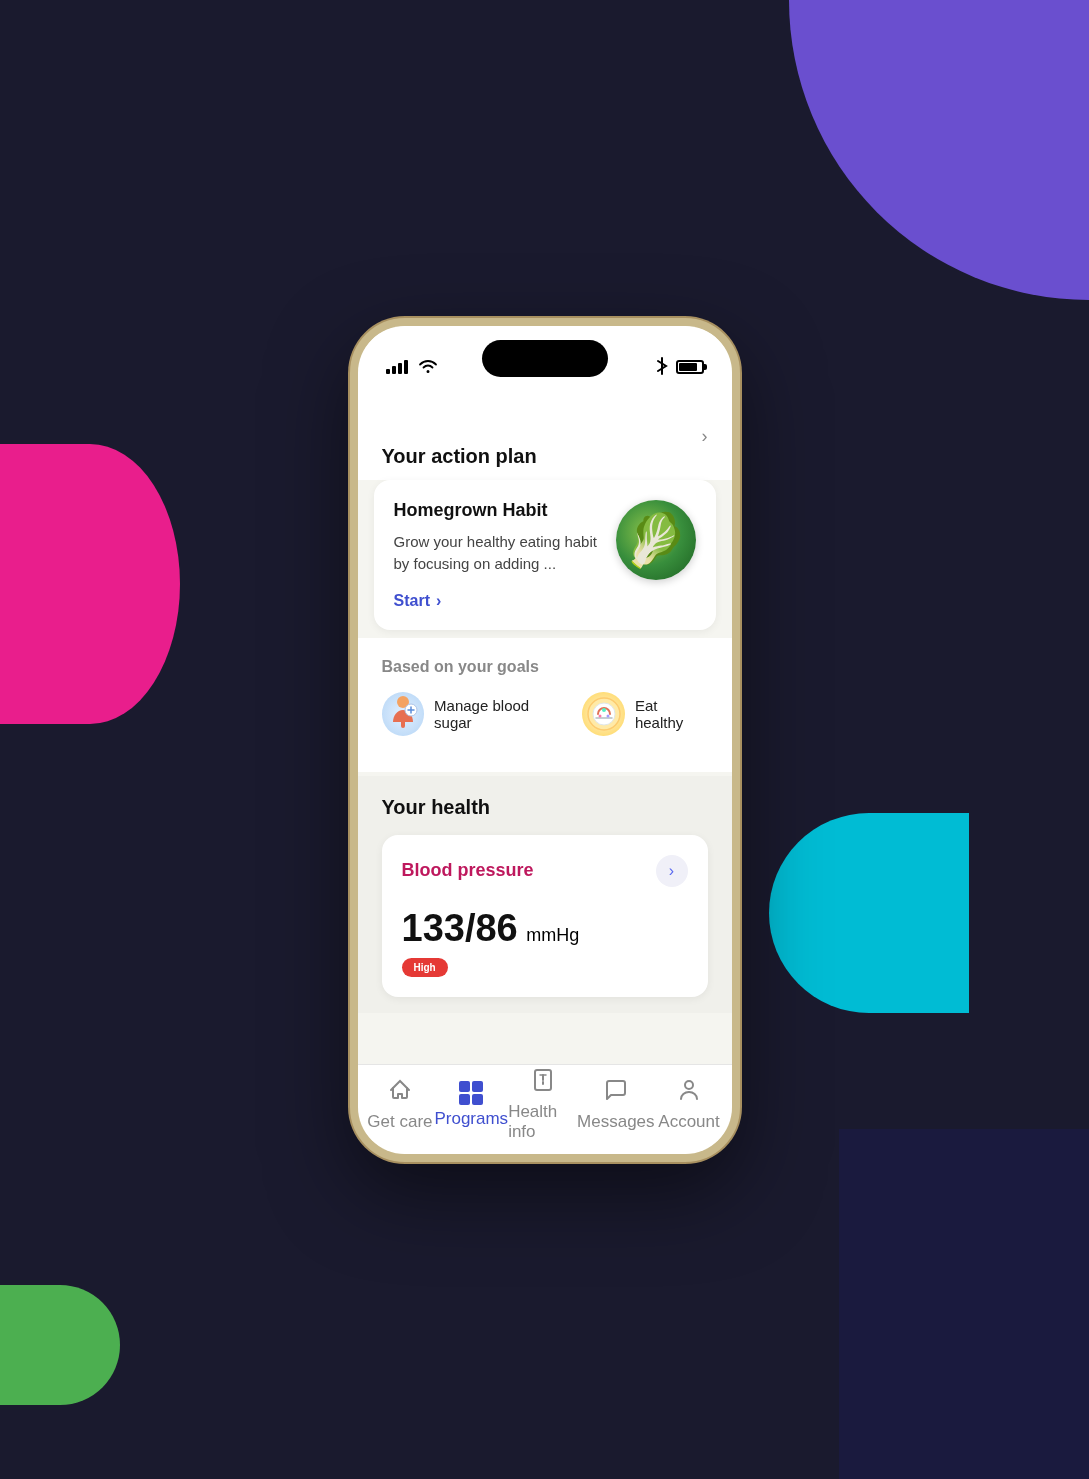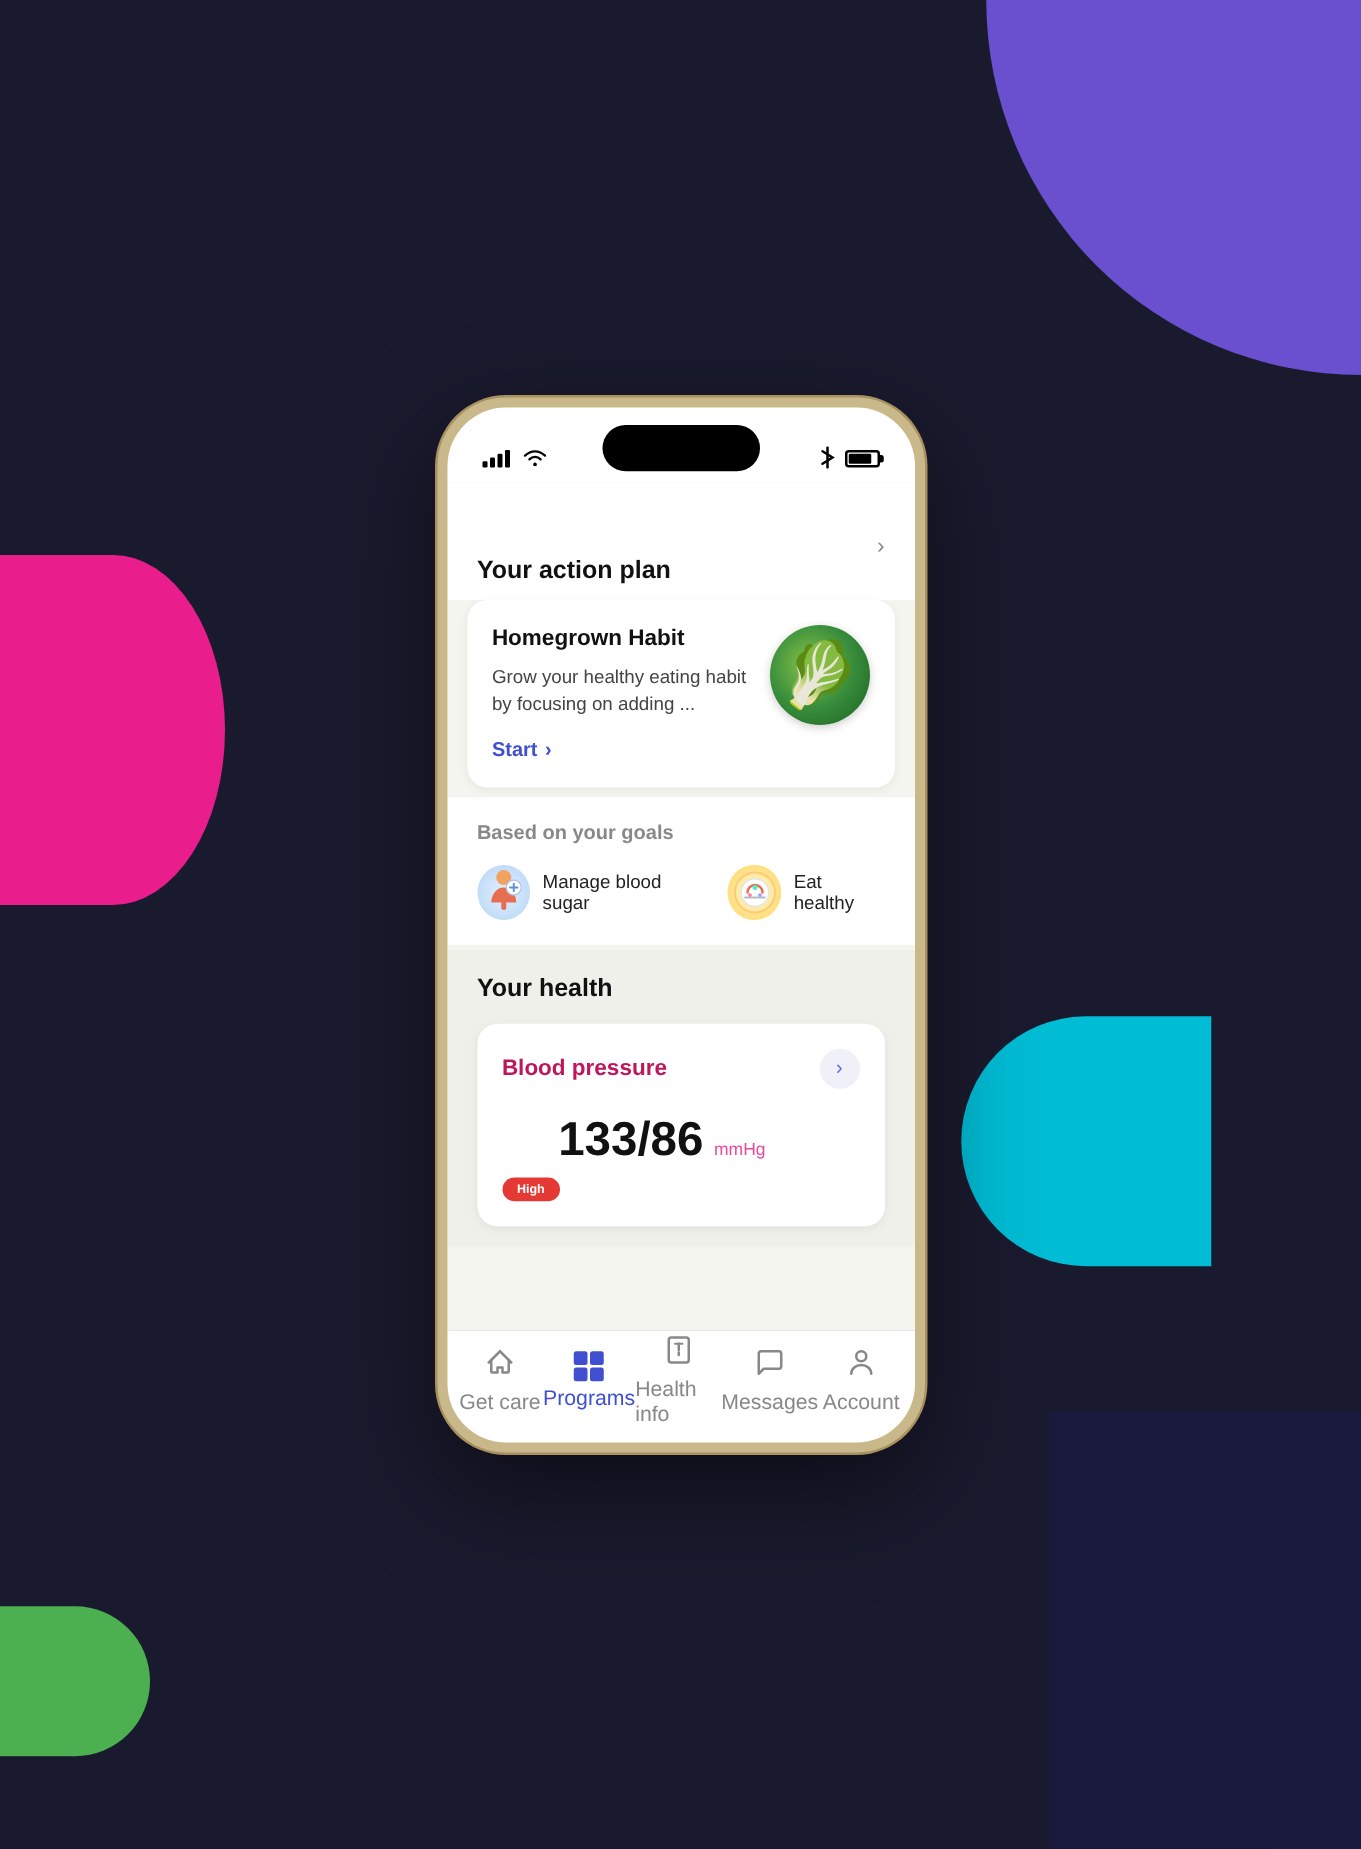--- a/index.html
+++ b/index.html
@@ -283,21 +283,21 @@
     }
     .goals-title {
       font-size: 16px;
       font-weight: 600;
       color: #888;
       margin-bottom: 16px;
     }
     .goals-list {
       display: flex;
       gap: 16px;
-      padding-bottom: 20px;
+      padding-bottom: 36px;
     }
     .goal-item {
       display: flex;
       align-items: center;
       gap: 10px;
     }
     .goal-icon {
       width: 44px;
       height: 44px;
       border-radius: 50%;
@@ -356,26 +356,25 @@
       display: flex;
       align-items: center;
       justify-content: center;
       color: #5b6af0;
       font-size: 16px;
     }
     .blood-pressure-value {
       font-size: 38px;
       font-weight: 700;
       color: #111;
-      margin-left: 45px;
     }
     .blood-pressure-unit {
-      font-size: 14px;
+      font-size: 18px;
       font-weight: 400;
-      color: #ec4899;
+      color: #000000;
       margin-left: 4px;
     }
     .status-badge {
       display: inline-block;
       background: #e53935;
       color: #fff;
       font-size: 10px;
       font-weight: 600;
       padding: 4px 12px;
       border-radius: 12px;

